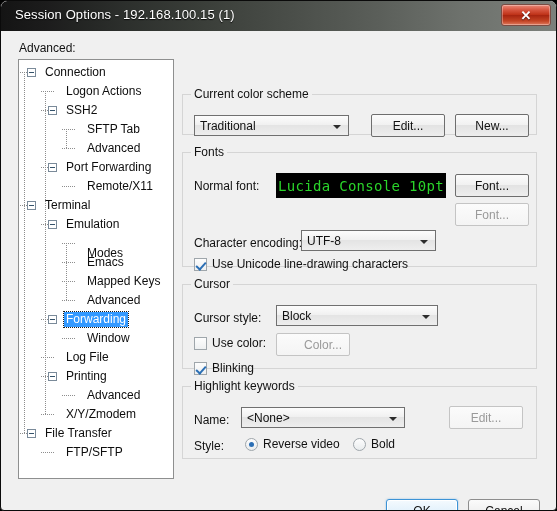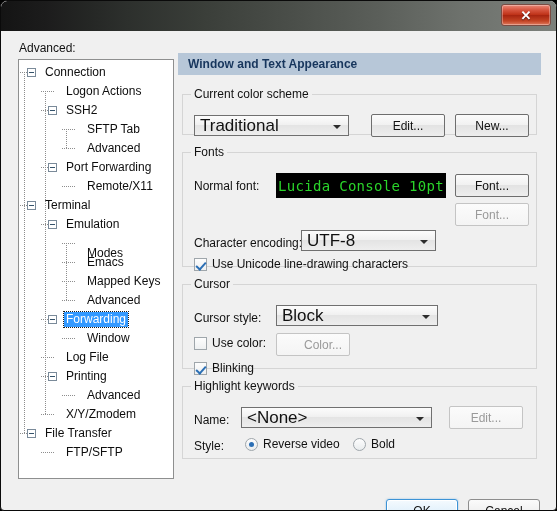--- a/index.html
+++ b/index.html
@@ -201,21 +201,21 @@
     position: absolute;
     box-sizing: border-box;
     height: 21px;
     border: 1px solid #707070;
     background: linear-gradient(to bottom, #fcfcfc 0%, #f0f0f0 48%, #e4e4e4 50%, #eeeeee 100%);
     display: flex;
     align-items: center;
   }
   .combo .combo-text {
     margin-left: 5px;
-    font-size: 17px;
+    font-size: 12px;
     color: #111;
     white-space: nowrap;
   }
   .combo .arrow {
     position: absolute;
     right: 7px; top: 9px;
     width: 0; height: 0;
     border-left: 4px solid transparent;
     border-right: 4px solid transparent;
     border-top: 4px solid #2c2c2c;
@@ -339,20 +339,21 @@
     background: linear-gradient(to bottom, #f4fafe 0%, #e4f2fc 48%, #cde8fa 50%, #e8f5fe 100%);
     box-shadow: inset 0 0 0 1px #ffffff, 0 0 2px rgba(60,147,214,0.55);
   }
 </style>
 </head>
 <body>
 
 <div id="window">
 
   <div id="titlebar">
+    <div id="title-text">Session Options - 192.168.100.15 (1)</div>
     <div id="close-button">
       <span class="x-glyph">✕</span>
     </div>
   </div>
 
   <div id="body">
 
     <div id="category-label">Advanced:</div>
 
     <div id="tree-panel">
@@ -456,23 +457,20 @@
             <span class="tree-label" style="position: absolute; left: 24px; top: 2px;">File Transfer</span>
           </div>
           <div class="tree-item" style="position: absolute; left: 0px; top: 383px; width: 100%;">
             <span class="tree-label" style="position: absolute; left: 45px; top: 2px;">FTP/SFTP</span>
           </div>
         </div>
     </div>
 
     <div id="right-pane">
 
-      <div id="pane-header">
-        <span id="pane-header-text">Window and Text Appearance</span>
-      </div>
 
       <fieldset class="group" id="group-scheme">
         <legend>Current color scheme</legend>
         <div class="combo" style="left:11px; top:14px; width:155px;">
           <span class="combo-text">Traditional</span>
           <span class="arrow"></span>
         </div>
         <div class="btn dark-border" style="left:188px; top:13px; width:74px;">
           <span>Edit...</span>
         </div>
@@ -535,21 +533,21 @@
           <span class="cbox checked" id="cb-blinking"></span>
           <span class="cb-label">Blinking</span>
         </div>
       </fieldset>
 
       <fieldset class="group" id="group-highlight">
         <legend>Highlight keywords</legend>
 
         <span class="lbl" style="left:11px; top:20px;">Name:</span>
 
-        <div class="combo" style="left:58px; top:14px; width:191px;">
+        <div class="combo" style="left:58px; top:14px; width:164px;">
           <span class="combo-text">&lt;None&gt;</span>
           <span class="arrow"></span>
         </div>
 
         <div class="btn disabled" style="left:266px; top:13px; width:74px;">
           <span>Edit...</span>
         </div>
 
         <span class="lbl" style="left:11px; top:46px;">Style:</span>
 

